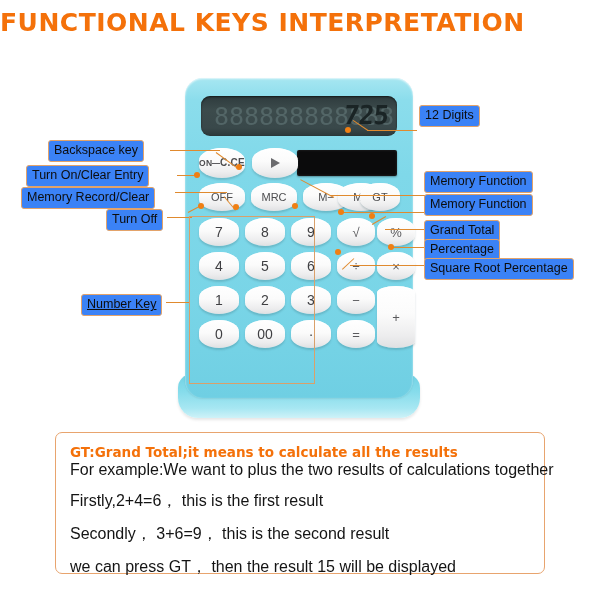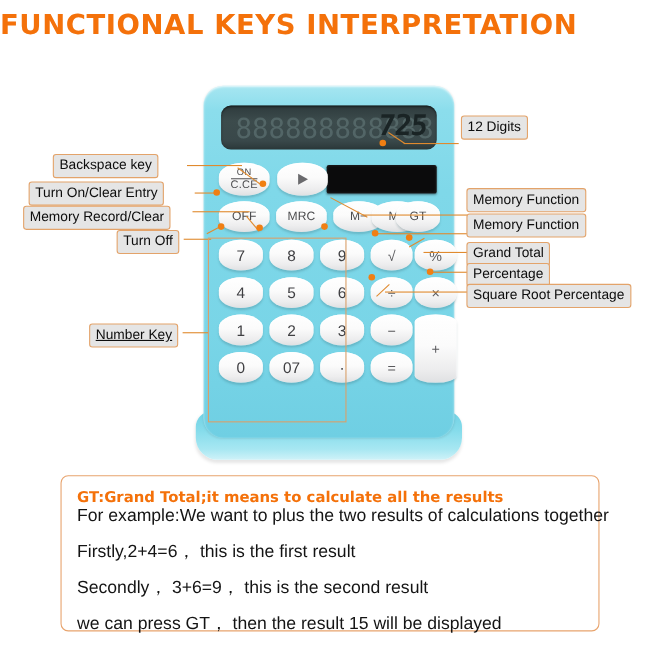--- a/index.html
+++ b/index.html
@@ -129,35 +129,35 @@
     justify-content: center;
     color: #4d4d4f;
     font-family: "Liberation Sans", sans-serif;
     font-size: 11px;
     user-select: none;
   }
   .btn.num { font-size: 14px; color: #3f3f42; }
   .btn.op  { font-size: 13px; color: #5a5a5d; }
   .btn.tall { border-radius: 28px / 16%; }
 
-  .onkey { flex-direction: column; line-height: 1; }
+  .onkey { flex-direction: row; line-height: 1; font-weight: bold; }
   .onkey .l1 { font-size: 8.5px; letter-spacing: 0.3px; }
   .onkey .rule { width: 24px; height: 1px; background: #5d5d60; margin: 1px 0; }
   .onkey .l2 { font-size: 10px; letter-spacing: 0.3px; }
   .tri {
     width: 0; height: 0;
     border-top: 5px solid transparent;
     border-bottom: 5px solid transparent;
     border-left: 9px solid #6a6a6d;
   }
 
   
   .lbl {
     position: absolute;
-    background: #e5e5e5;
+    background: #3b82f6;
     border: 1px solid #E3A36A;
     border-radius: 3px;
     color: #0d0d0d;
     font-family: "Liberation Sans", sans-serif;
     font-size: 12.5px;
     line-height: 1;
     padding: 3px 5px 4px 5px;
     white-space: nowrap;
     z-index: 20;
   }
@@ -263,21 +263,21 @@
     <div class="btn op" style="left:152px; top:174px; width:38px; height:28px;">÷</div>
     <div class="btn op" style="left:192px; top:174px; width:38px; height:28px;">×</div>
 
     <div class="btn num" style="left:14px; top:208px; width:40px; height:28px;">1</div>
     <div class="btn num" style="left:60px; top:208px; width:40px; height:28px;">2</div>
     <div class="btn num" style="left:106px; top:208px; width:40px; height:28px;">3</div>
     <div class="btn op" style="left:152px; top:208px; width:38px; height:28px;">−</div>
     <div class="btn op tall" style="left:192px; top:208px; width:38px; height:62px;">+</div>
 
     <div class="btn num" style="left:14px; top:242px; width:40px; height:28px;">0</div>
-    <div class="btn num" style="left:60px; top:242px; width:40px; height:28px;">07</div>
+    <div class="btn num" style="left:60px; top:242px; width:40px; height:28px;">00</div>
     <div class="btn num" style="left:106px; top:242px; width:40px; height:28px;">·</div>
     <div class="btn op" style="left:152px; top:242px; width:38px; height:28px;">=</div>
   </div>
 </div>
 
 <div class="bracket" style="left:189px; top:216px; width:124px; height:166px;"></div>
 
 <div class="line" style="left:367px; top:130px; width:50px; height:1px;"></div>
 <div class="line" style="left:350px; top:130px; width:18px; height:1px; transform:rotate(34deg); transform-origin:right center;"></div>
 <div class="dot" style="left:345px; top:127px;"></div>

